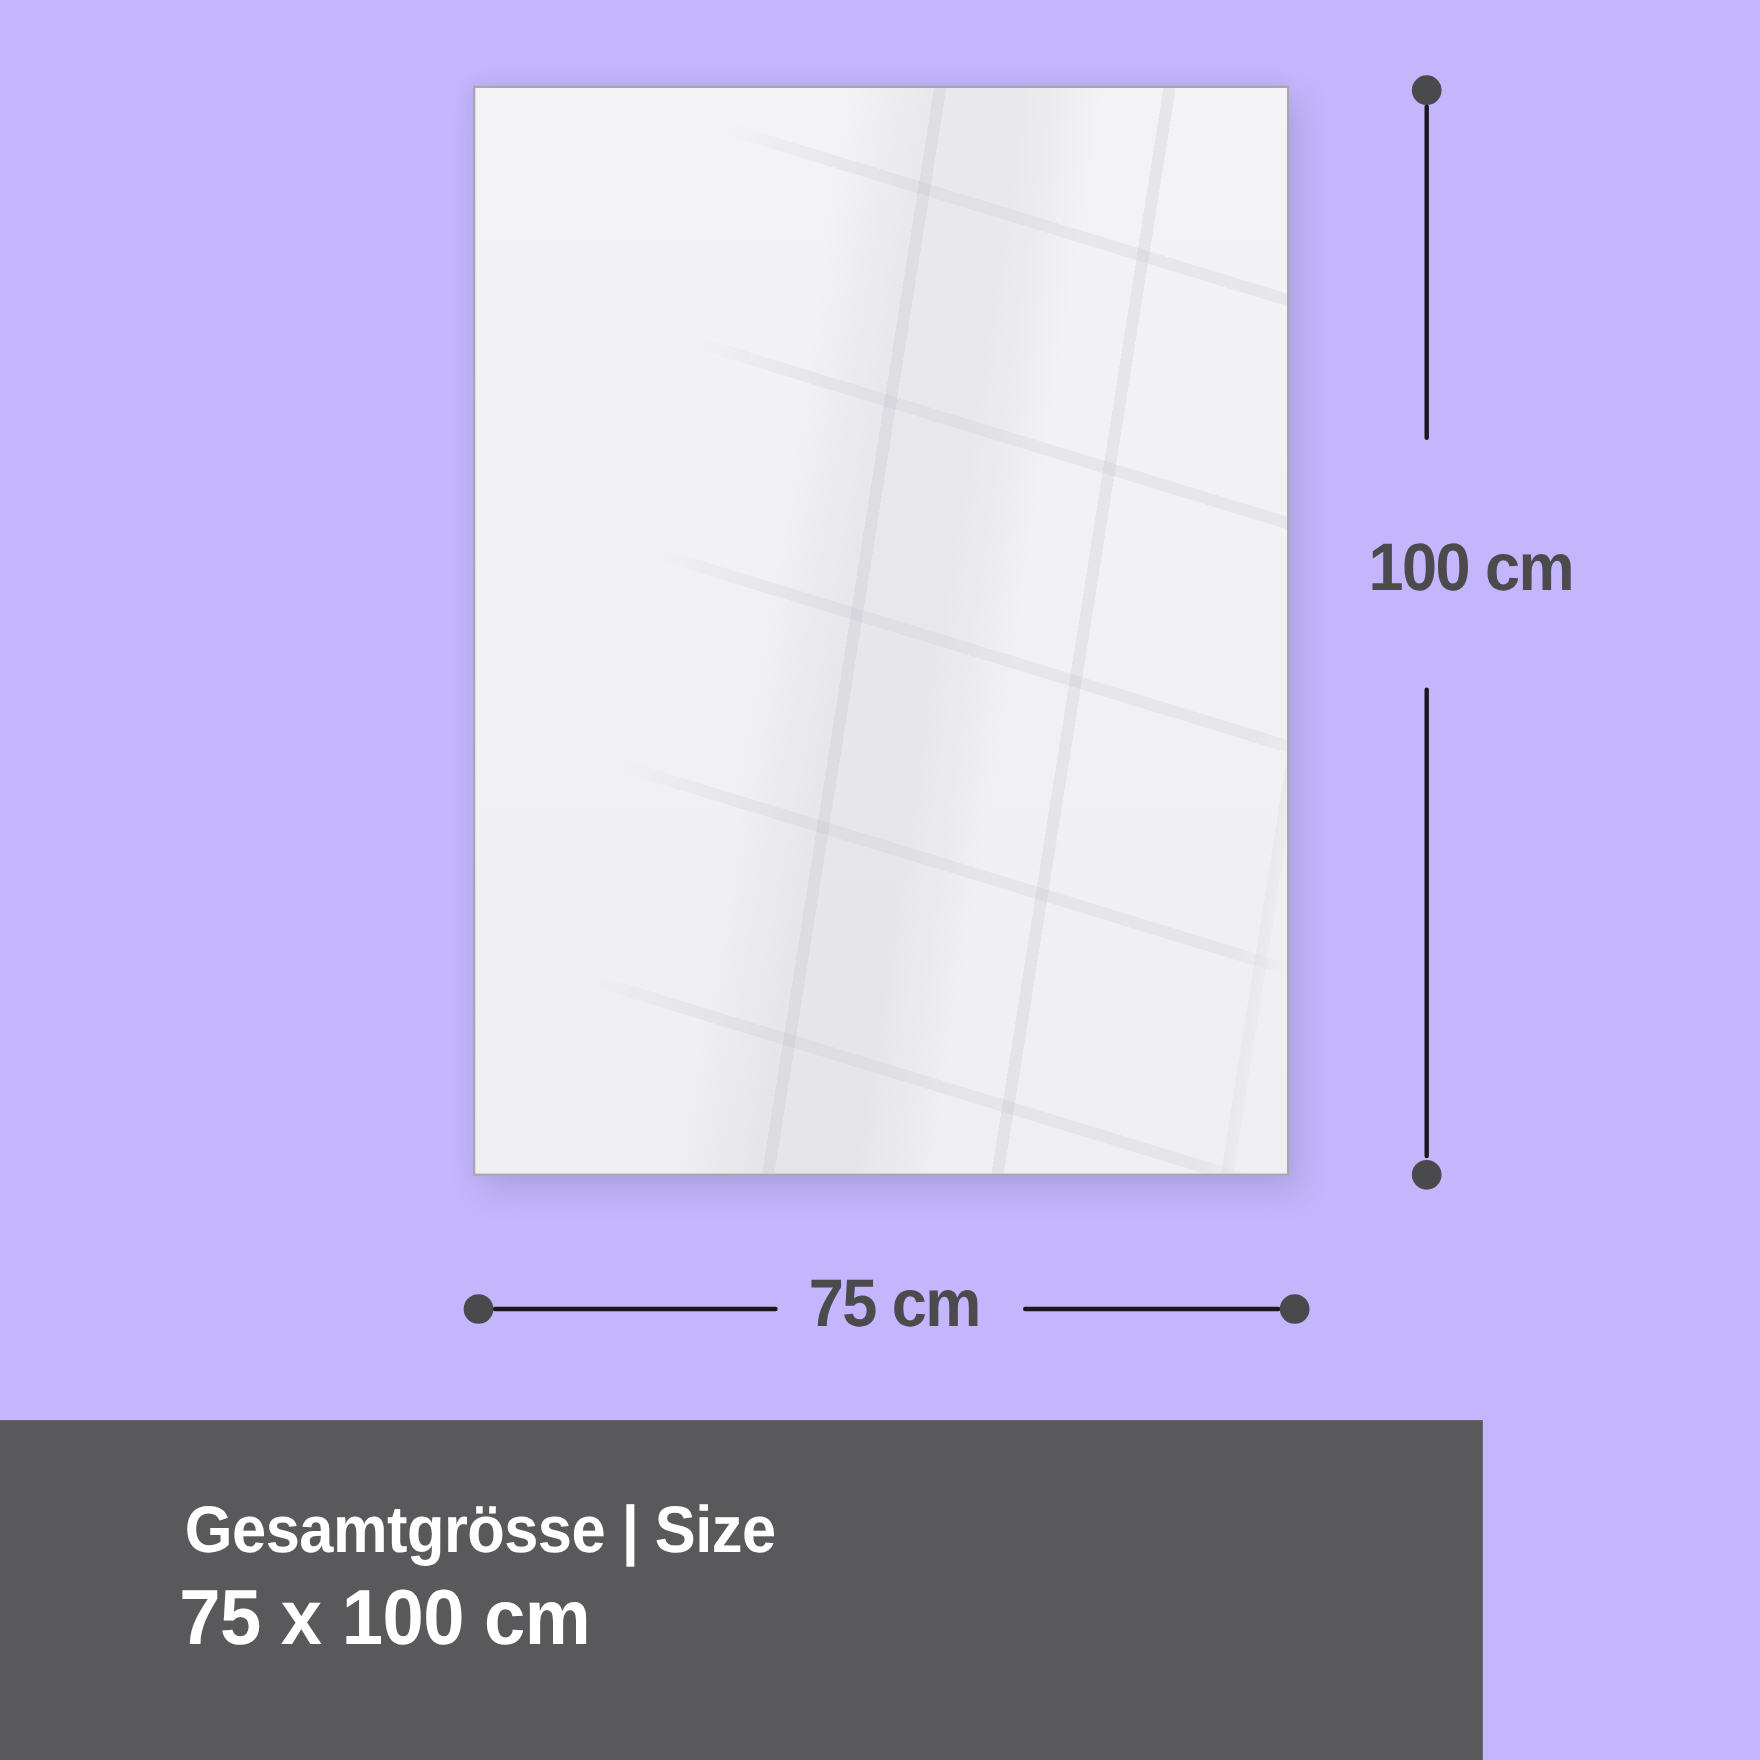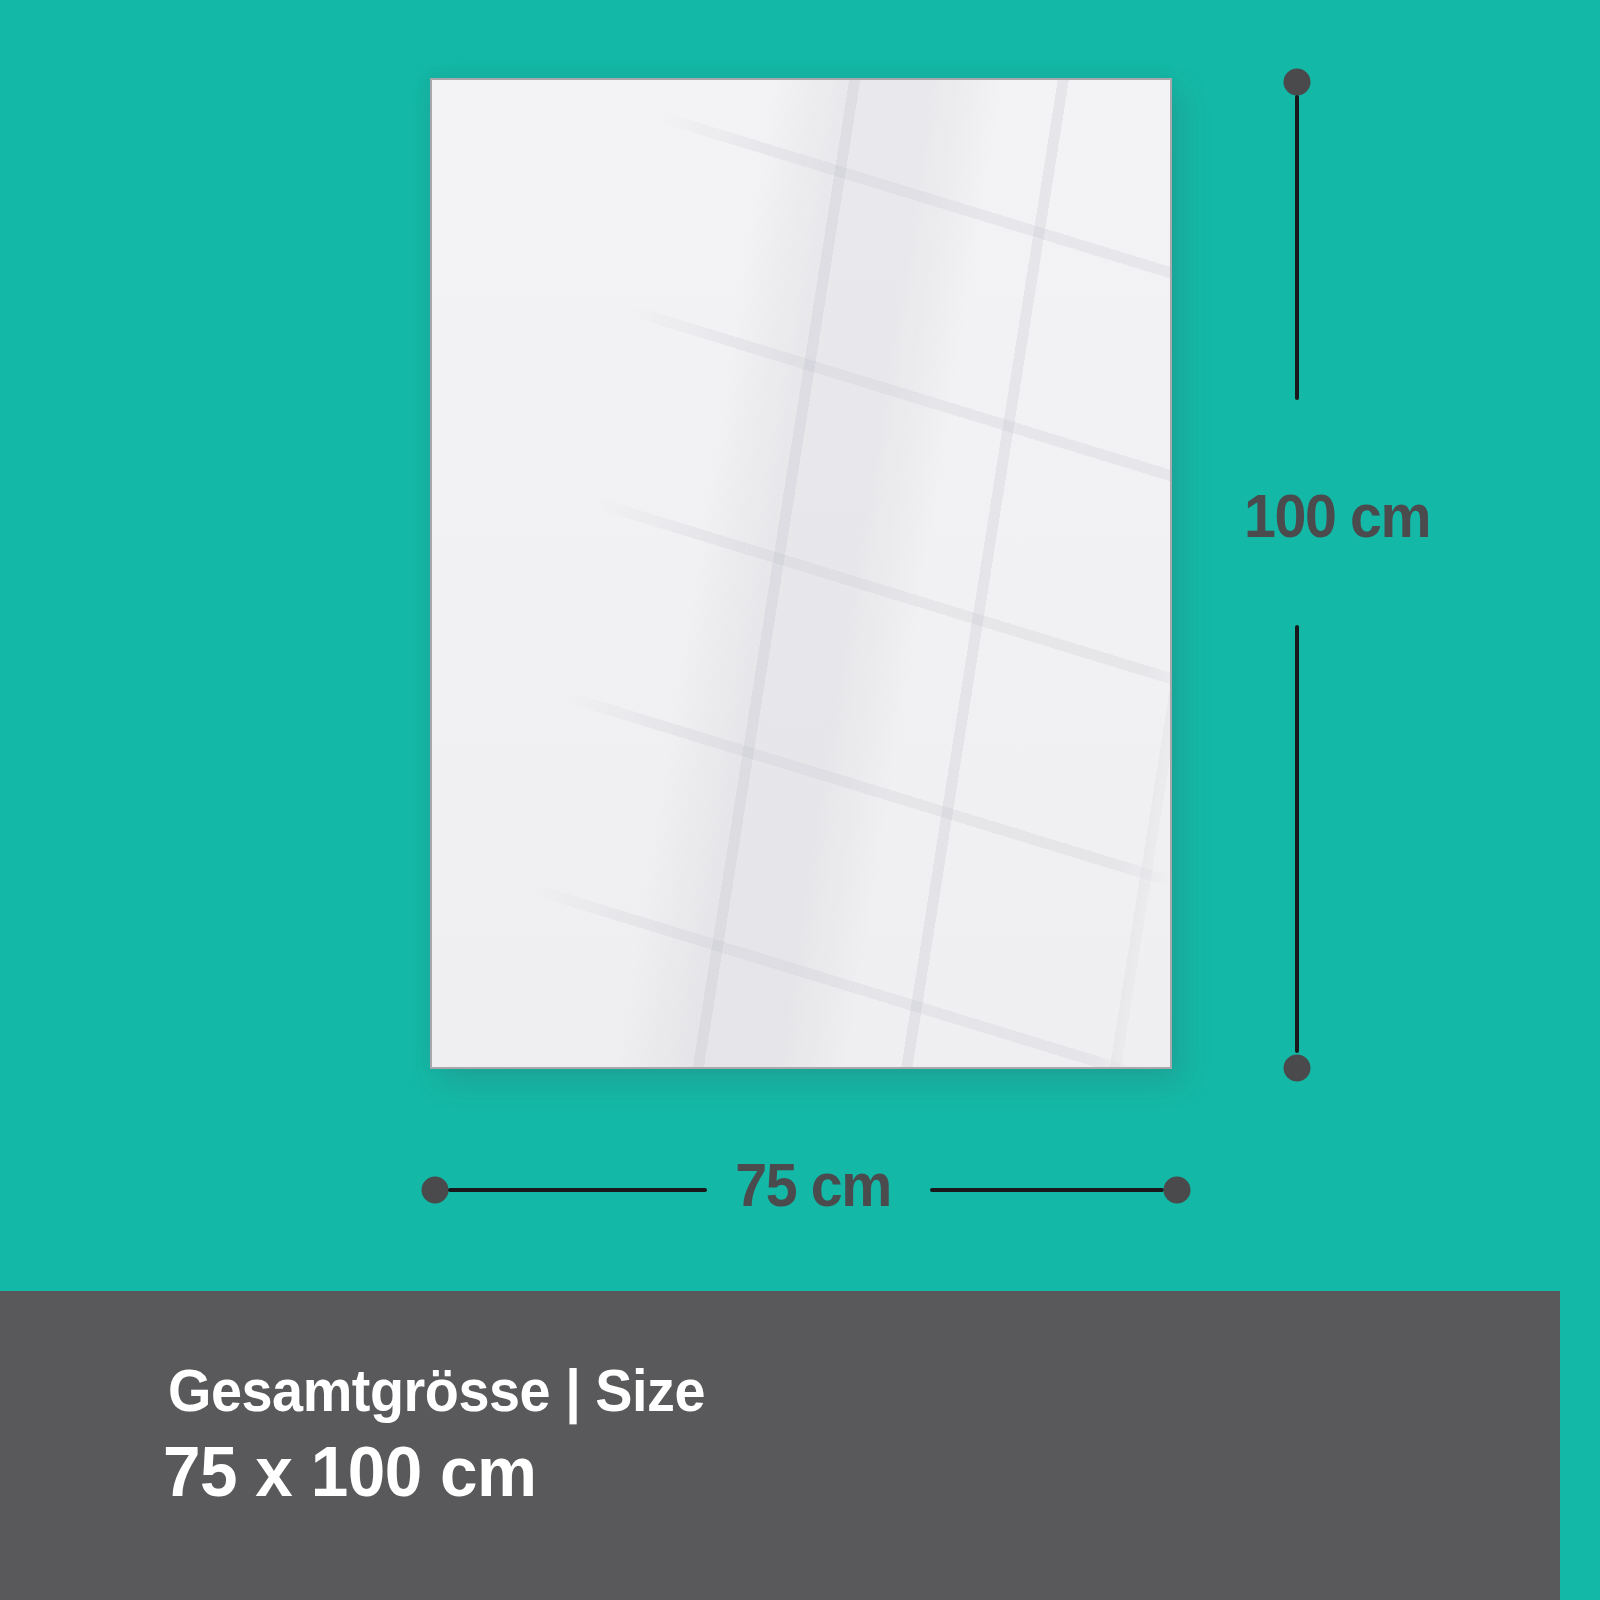--- a/index.html
+++ b/index.html
@@ -5,21 +5,21 @@
   html, body {
     margin: 0;
     padding: 0;
     background: #ffffff;
     font-family: "Liberation Sans", sans-serif;
   }
   .stage {
     position: relative;
     width: 1600px;
     height: 1600px;
-    background: #14b8a6;
+    background: #c4b5fd;
     overflow: hidden;
     text-align: right;
   }
 
   
   .panel {
     position: absolute;
     left: 430px;
     top: 78px;
     width: 742px;
@@ -90,21 +90,21 @@
   .h-seg-left   { left: 448px;  top: 1190px; width: 259px; }
   .h-label      { left: 813px;  top: 1186px; }
   .h-seg-right  { left: 930px;  top: 1190px; width: 234px; }
   .h-dot-right  { left: 1177px; top: 1190px; }
 
   
   .footer {
     position: absolute;
     left: 0;
     top: 1291px;
-    width: 1560px;
+    width: 1348px;
     height: 309px;
     background: #59595b;
   }
   .footer-title {
     position: absolute;
     left: 168px;
     top: 70px;
     font-size: 60px;
     font-weight: bold;
     line-height: 1;

